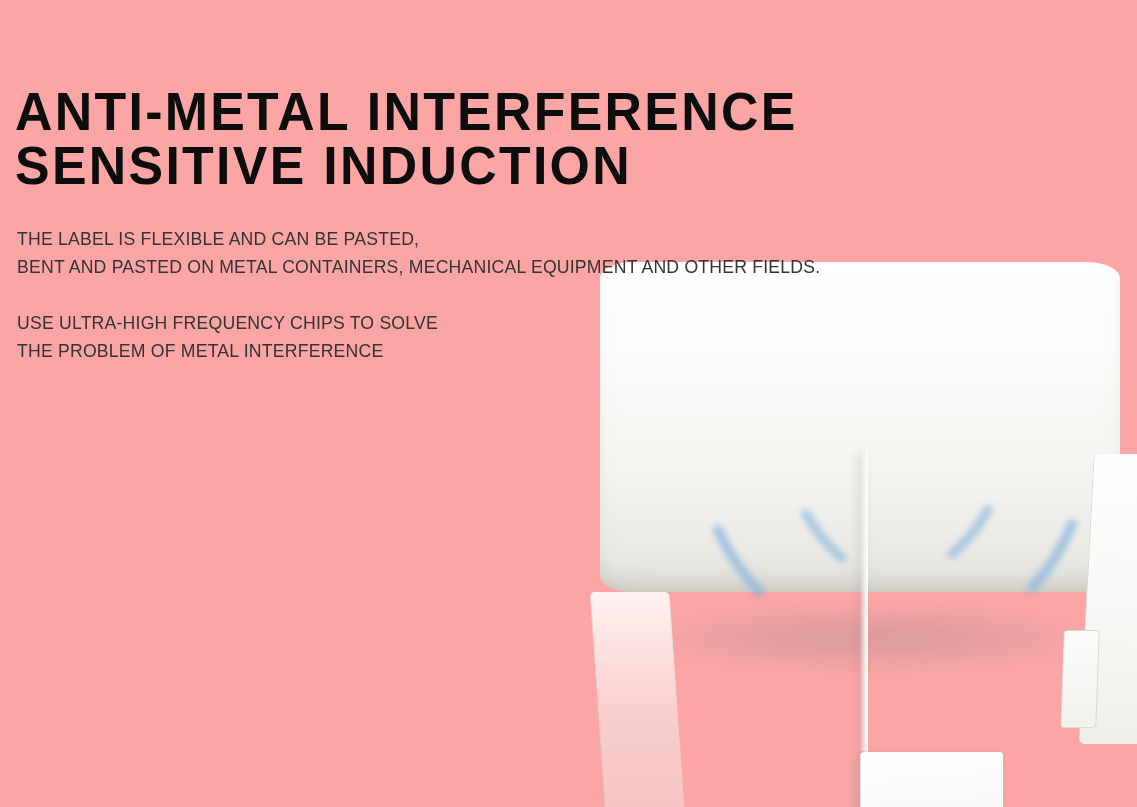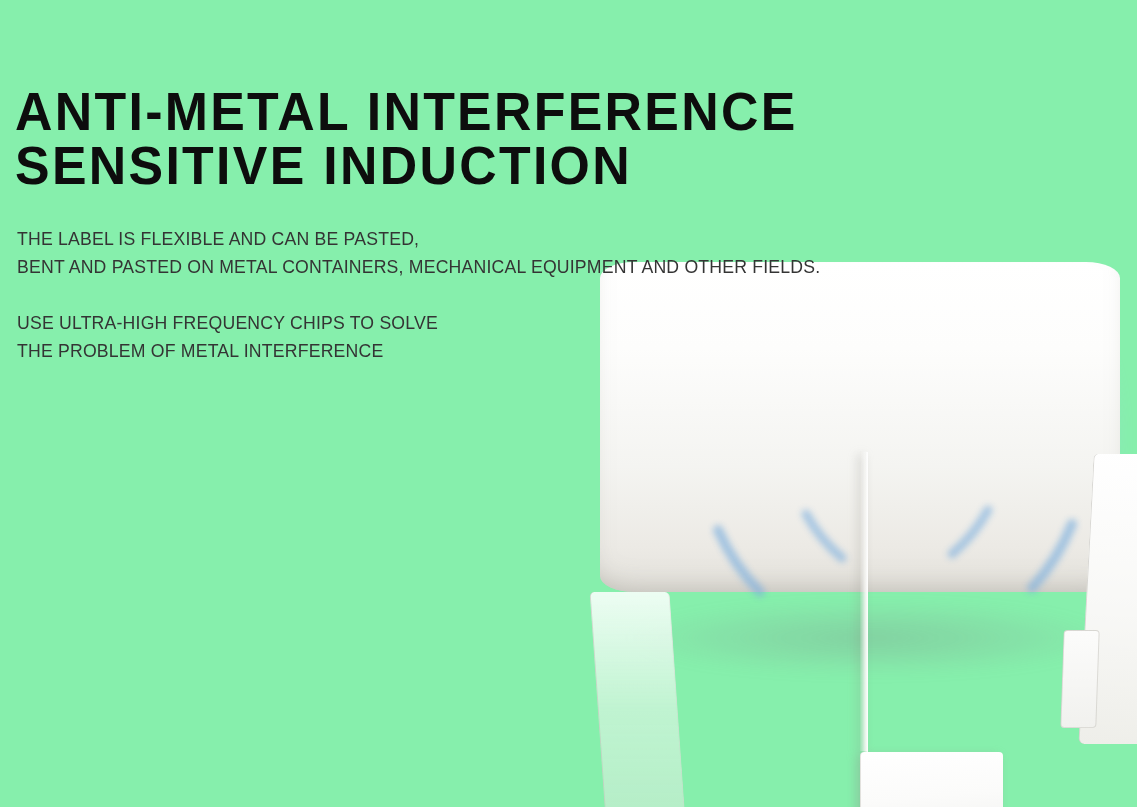--- a/index.html
+++ b/index.html
@@ -6,21 +6,21 @@
   html, body {
     margin: 0;
     padding: 0;
     background: #ffffff;
   }
   #banner {
     position: relative;
     width: 1137px;
     height: 807px;
     overflow: hidden;
-    background: #86efac;
+    background: #fca5a5;
     font-family: "Liberation Sans", "DejaVu Sans", sans-serif;
     -webkit-font-smoothing: antialiased;
   }
 
   
   .text-block {
     position: absolute;
     left: 15px;
     top: 84px;
     z-index: 40;

